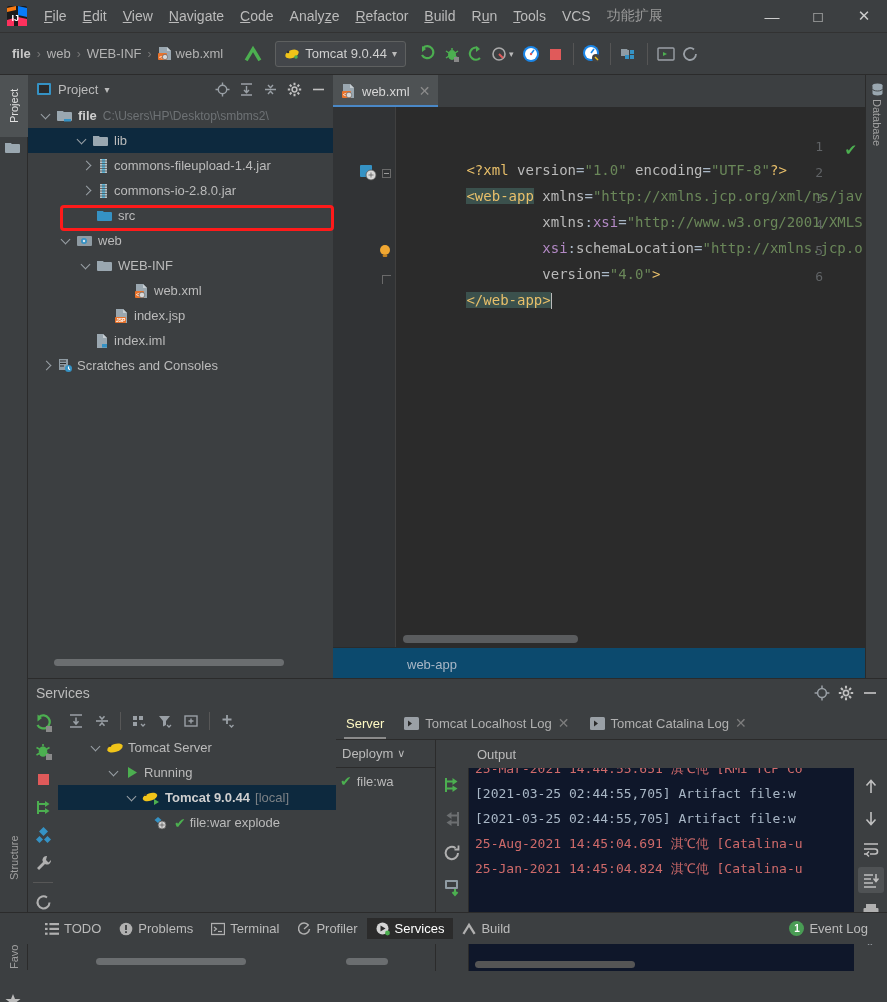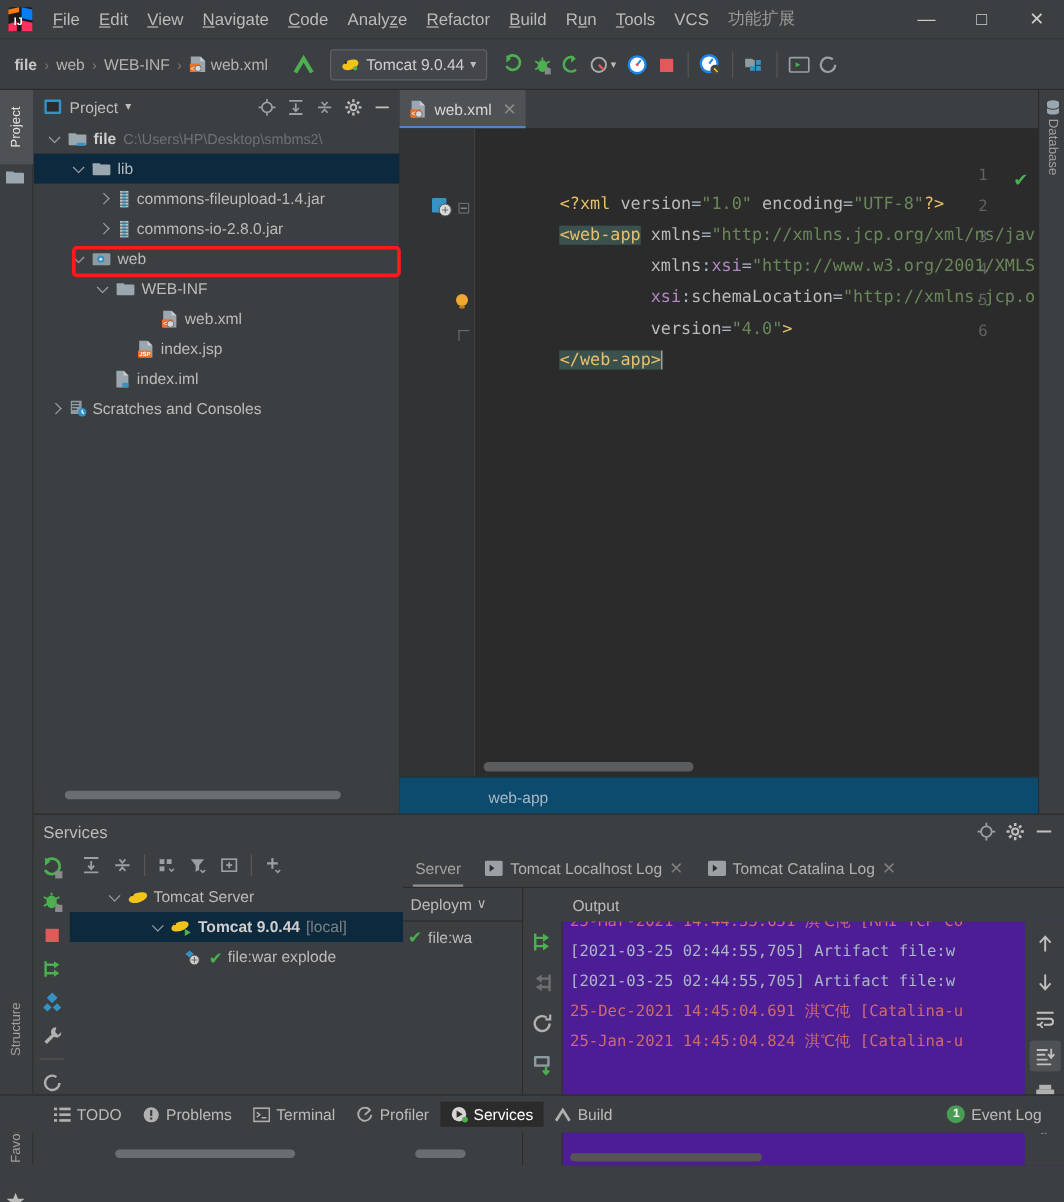--- a/index.html
+++ b/index.html
@@ -180,21 +180,21 @@
   .svc-row { height:25px; display:flex; align-items:center; white-space:nowrap; }
   .svc-row.selected { background:#0d293e; }
   .svc-hsb { position:absolute; left:38px; bottom:6px; width:150px; height:7px; background:#6b6e70; border-radius:4px;}
 
   .svc-right {
     position:absolute; left:308px; top:28px; width:551px; height:264px; background:#3c3f41;
   }
   .logtabs { height:33px; display:flex; align-items:flex-end; border-bottom:1px solid #2b2b2b;}
   .ltab { height:32px; display:flex; align-items:center; gap:6px; padding:0 10px;
           font-size:13px; color:#b0b0b0; position:relative;}
-  .ltab.active { color:#a3a3a3; }
+  .ltab.active { color:#fef9c3; }
   .ltab.active::after { content:''; position:absolute; left:8px; right:8px; bottom:0; height:2px; background:#8b8b8b;}
   .ltab .x { color:#7d7d7d; font-size:14px; }
 
   .deploy-col {
     position:absolute; left:0; top:33px; width:100px; height:231px; background:#3c3f41;
     border-right:1px solid #2b2b2b;
   }
   .deploy-hdr { height:28px; display:flex; align-items:center; gap:4px; padding-left:6px;
                 font-size:13px; color:#bbbbbb; border-bottom:1px solid #2b2b2b; }
   .deploy-row { height:26px; display:flex; align-items:center; gap:5px; padding-left:4px;
@@ -205,21 +205,21 @@
     position:absolute; left:100px; top:61px; width:33px; height:203px; background:#3c3f41;
     display:flex; flex-direction:column; align-items:center; gap:8px; padding-top:4px;
     border-right:1px solid #2b2b2b;
   }
   .dact { width:26px; height:26px; display:flex; align-items:center; justify-content:center; border-radius:3px;}
 
   .output-col { position:absolute; left:133px; top:33px; width:418px; height:231px; background:#3c3f41;}
   .output-hdr { height:28px; display:flex; align-items:center; padding-left:8px;
                 font-size:13px; color:#bbbbbb; }
   .console {
-    position:absolute; left:0; top:28px; width:418px; height:203px; background:#4c1d95;
+    position:absolute; left:0; top:28px; width:418px; height:203px; background:#0f172a;
     overflow:hidden; font-family:"DejaVu Sans Mono", monospace; font-size:13px;
   }
   .cline { position:absolute; left:6px; white-space:pre; line-height:25px; }
   .cl-red { color:#cf6a6a; }
   .cl-gray { color:#a9b7c6; }
   .console-sb { position:absolute; left:6px; bottom:3px; width:160px; height:7px; background:#555; border-radius:4px;}
   .console-vsb { position:absolute; right:2px; top:20px; width:7px; height:70px; background:#5a5c5e; border-radius:4px;}
   .console-tools {
     position:absolute; right:0; top:28px; width:33px; height:203px; background:#3c3f41;
     display:flex; flex-direction:column; align-items:center; gap:5px; padding-top:6px;
@@ -470,21 +470,21 @@
           <svg width="17" height="14" viewBox="0 0 17 14">
               <path d="M0 2 h6 l1.5 2 H0z" fill="#9aa7b0"></path>
               <rect x="0" y="3" width="15" height="9" rx="1" fill="#9aa7b0"></rect>
               <rect x="7" y="10" width="7" height="2.5" fill="#3592c4"></rect>
             </svg>
         </span>
         <span class="tlabel bold">file</span>
         <span class="tpath">C:\Users\HP\Desktop\smbms2\</span>
       </div>
 
-      <div class="trow selected" style="padding-left:32px">
+      <div class="trow selected" style="padding-left:48px">
         <span class="arrow expanded"></span>
         <span style="margin-left:4px">
           <svg width="17" height="14" viewBox="0 0 17 14">
               <path d="M0 2 h6 l1.5 2 H0z" fill="#9aa7b0"></path>
               <rect x="0" y="3" width="15" height="9" rx="1" fill="#9aa7b0"></rect>
             </svg>
         </span>
         <span class="tlabel">lib</span>
       </div>
 
@@ -509,20 +509,29 @@
               <rect x="3" y="0" width="7" height="14" fill="#b8c3c9"></rect>
               <rect x="5" y="0" width="3" height="14" fill="#5fb3d4"></rect>
               <g stroke="#444" stroke-width="0.7">
                 <path d="M3 2h7M3 4.5h7M3 7h7M3 9.5h7M3 12h7"></path>
               </g>
             </svg>
         </span>
         <span class="tlabel">commons-io-2.8.0.jar</span>
       </div>
 
+      <div class="trow" style="padding-left:69px">
+        <span>
+          <svg width="17" height="14" viewBox="0 0 17 14">
+              <path d="M0 2 h6 l1.5 2 H0z" fill="#3592c4"></path>
+              <rect x="0" y="3" width="15" height="9" rx="1" fill="#3592c4"></rect>
+            </svg>
+        </span>
+        <span class="tlabel">src</span>
+      </div>
 
       <div class="trow" style="padding-left:32px">
         <span class="arrow expanded"></span>
         <span style="margin-left:4px">
           <svg width="17" height="14" viewBox="0 0 17 14">
               <rect x="0" y="2" width="15" height="10" rx="1" fill="#8f9ba3"></rect>
               <circle cx="7" cy="7" r="3" fill="#3592c4"></circle>
               <circle cx="7" cy="7" r="1.2" fill="#d8e8f2"></circle>
             </svg>
         </span>
@@ -807,20 +816,29 @@
       <div class="svc-tree">
         <div class="svc-row" style="padding-left:32px">
           <span class="arrow expanded"></span>
           <span style="margin-left:3px">
             <svg width="18" height="16" viewBox="0 0 18 16">
                 <ellipse cx="9" cy="8" rx="8" ry="4" fill="#f0c419" transform="rotate(-18 9 8)"></ellipse>
                 <circle cx="4" cy="5.5" r="1.4" fill="#333"></circle>
               </svg>
           </span>
           <span class="tlabel">Tomcat Server</span>
+        </div>
+        <div class="svc-row" style="padding-left:50px">
+          <span class="arrow expanded"></span>
+          <span style="margin-left:4px">
+            <svg width="15" height="15" viewBox="0 0 15 15">
+                <path d="M3 2 L12 7.5 L3 13 Z" fill="#4caf50"></path>
+              </svg>
+          </span>
+          <span class="tlabel">Running</span>
         </div>
         <div class="svc-row selected" style="padding-left:68px">
           <span class="arrow expanded"></span>
           <span style="margin-left:3px">
             <svg width="19" height="16" viewBox="0 0 19 16">
                 <ellipse cx="8" cy="7" rx="7.5" ry="3.8" fill="#f0c419" transform="rotate(-18 8 7)"></ellipse>
                 <circle cx="3.5" cy="4.8" r="1.3" fill="#333"></circle>
                 <path d="M12 9 L17 12 L12 15 Z" fill="#4caf50"></path>
               </svg>
           </span>
@@ -912,21 +930,21 @@
             </svg>
         </span>
       </div>
 
       <div class="output-col">
         <div class="output-hdr">Output</div>
         <div class="console">
           <div class="cline cl-red" style="top:-12px">25-Mar-2021 14:44:55.651 淇℃伅 [RMI TCP Co</div>
           <div class="cline cl-gray" style="top:13px">[2021-03-25 02:44:55,705] Artifact file:w</div>
           <div class="cline cl-gray" style="top:38px">[2021-03-25 02:44:55,705] Artifact file:w</div>
-          <div class="cline cl-red" style="top:63px">25-Dec-2021 14:45:04.691 淇℃伅 [Catalina-u</div>
+          <div class="cline cl-red" style="top:63px">25-Aug-2021 14:45:04.691 淇℃伅 [Catalina-u</div>
           <div class="cline cl-red" style="top:88px">25-Jan-2021 14:45:04.824 淇℃伅 [Catalina-u</div>
           <div class="console-sb"></div>
           <div class="console-vsb"></div>
         </div>
         <div class="console-tools">
           <span class="ctool">
             <svg width="18" height="18" viewBox="0 0 18 18">
                 <path d="M9 15 L9 3 M4.5 7.5 L9 2.5 L13.5 7.5" stroke="#c0c0c0" stroke-width="1.6" fill="none"></path>
               </svg>
           </span>

